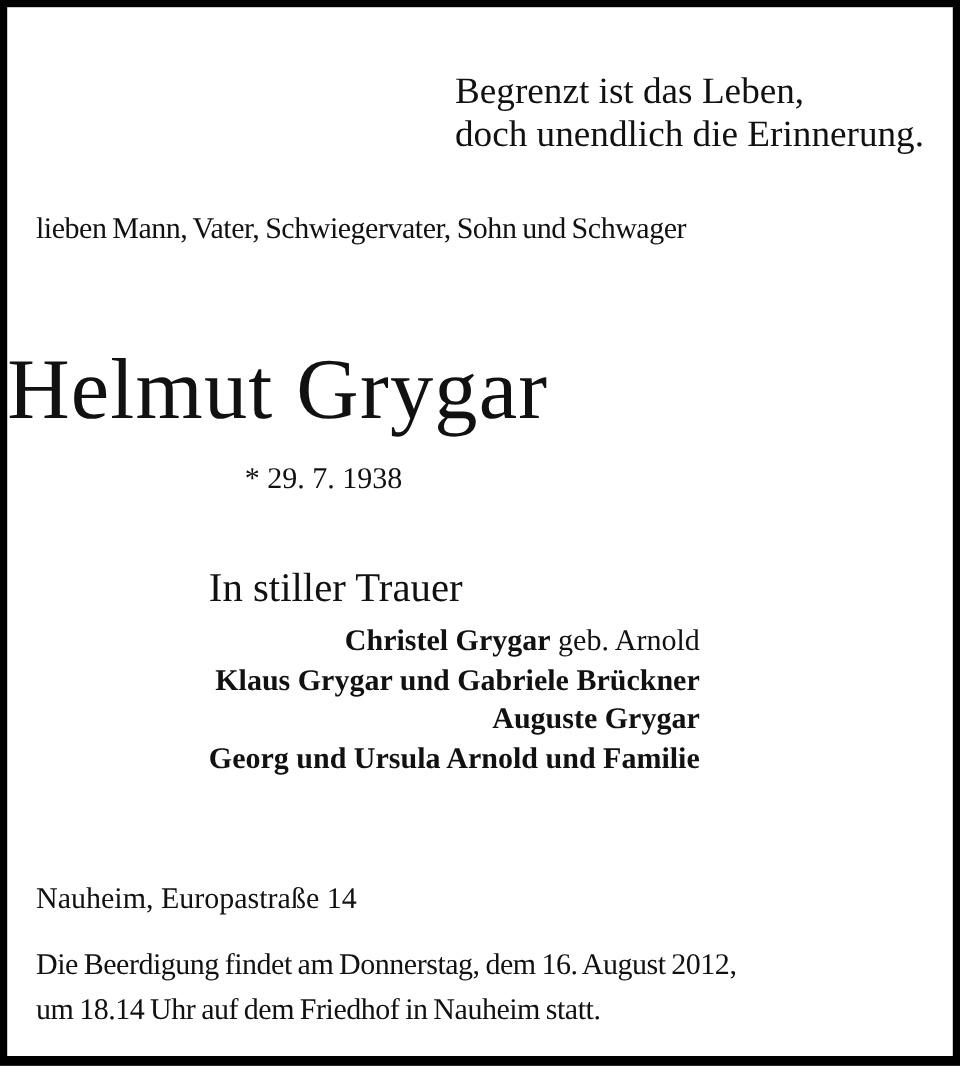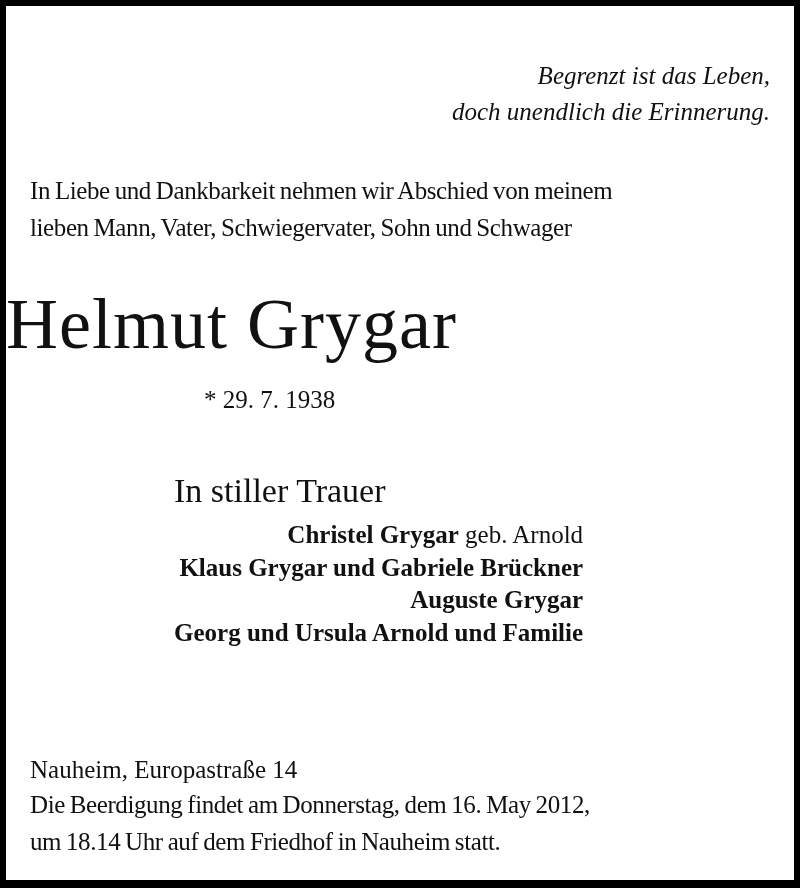--- a/index.html
+++ b/index.html
@@ -3,69 +3,68 @@
 <meta charset="utf-8">
 <style>
   html, body { margin: 0; padding: 0; background: #000; }
   body { width: 800px; height: 888px; position: relative; overflow: hidden; }
   .frame {
     position: absolute; left: 6px; top: 6px; width: 788px; height: 874px;
     background: #fff; color: #111;
     font-family: "Liberation Serif", "DejaVu Serif", serif;
   }
   .motto {
-    position: absolute; right: 24px; top: 52px; text-align: right;
-    font-style: italic; font-size: 25px; line-height: 36px;
+    position: absolute; right: 24px; top: 52px; 
+    font-size: 31px; line-height: 36px;
   }
   .intro {
     position: absolute; left: 24px; top: 166px; font-size: 25px; line-height: 37px;
     letter-spacing: -0.4px; word-spacing: -1px;
   }
   .name {
     position: absolute; left: 0; right: 0; top: 278px; 
     font-size: 72px; line-height: 80px; letter-spacing: 1px;
   }
   .dates { position: absolute; top: 378px; font-size: 25px; line-height: 32px; }
   .born { left: 198px; }
   .died { left: 446px; }
   .mourn { position: absolute; left: 168px; top: 469px; font-size: 34px; line-height: 32px; }
   .family { position: absolute; left: 168px; top: 513px; font-size: 25px; line-height: 32.5px; text-align: right; }
   .family div b { font-weight: bold; }
-  .address { position: absolute; left: 24px; top: 728px; font-size: 25px; line-height: 32px; margin-top: 20px; }
+  .address { position: absolute; left: 24px; top: 728px; font-size: 25px; line-height: 32px; }
   .funeral {
     position: absolute; left: 24px; top: 780px; font-size: 25px; line-height: 37px;
     letter-spacing: -0.4px; word-spacing: -1px;
   }
 </style>
 </head>
 <body>
 
 <div class="frame">
   <div class="motto">
     <div>Begrenzt ist das Leben,</div>
     <div>doch unendlich die Erinnerung.</div>
   </div>
 
   <div class="intro">
-    <div>In Liebe und Dankbarkeit nehmen wir Abschied von meinem</div>
     <div>lieben Mann, Vater, Schwiegervater, Sohn und Schwager</div>
   </div>
 
   <div class="name">Helmut Grygar</div>
 
   <div class="dates born">* 29. 7. 1938</div>
 
   <div class="mourn">In stiller Trauer</div>
 
   <div class="family">
     <div><b>Christel Grygar</b><span> geb. Arnold</span></div>
     <div><b>Klaus Grygar und Gabriele Brückner</b></div>
     <div><b>Auguste Grygar</b></div>
     <div><b>Georg und Ursula Arnold und Familie</b></div>
   </div>
 
   <div class="address">Nauheim, Europastraße 14</div>
 
   <div class="funeral">
-    <div>Die Beerdigung findet am Donnerstag, dem 16. May 2012,</div>
+    <div>Die Beerdigung findet am Donnerstag, dem 16. August 2012,</div>
     <div>um 18.14 Uhr auf dem Friedhof in Nauheim statt.</div>
   </div>
 </div>
 
 </body></html>

